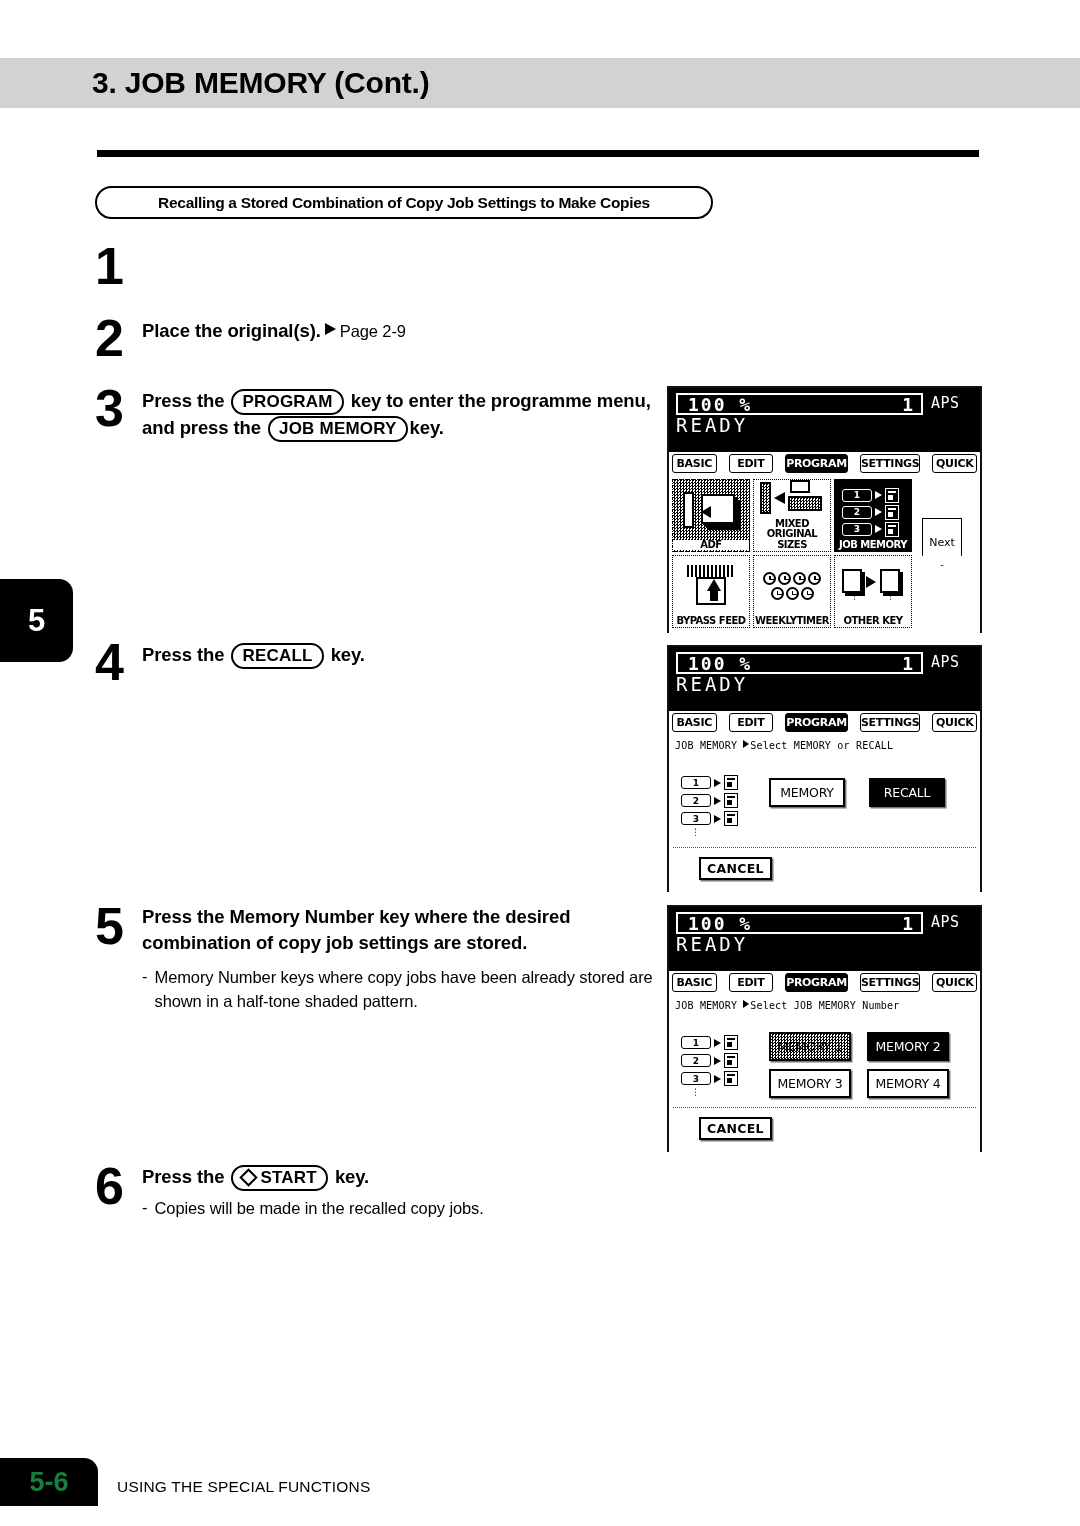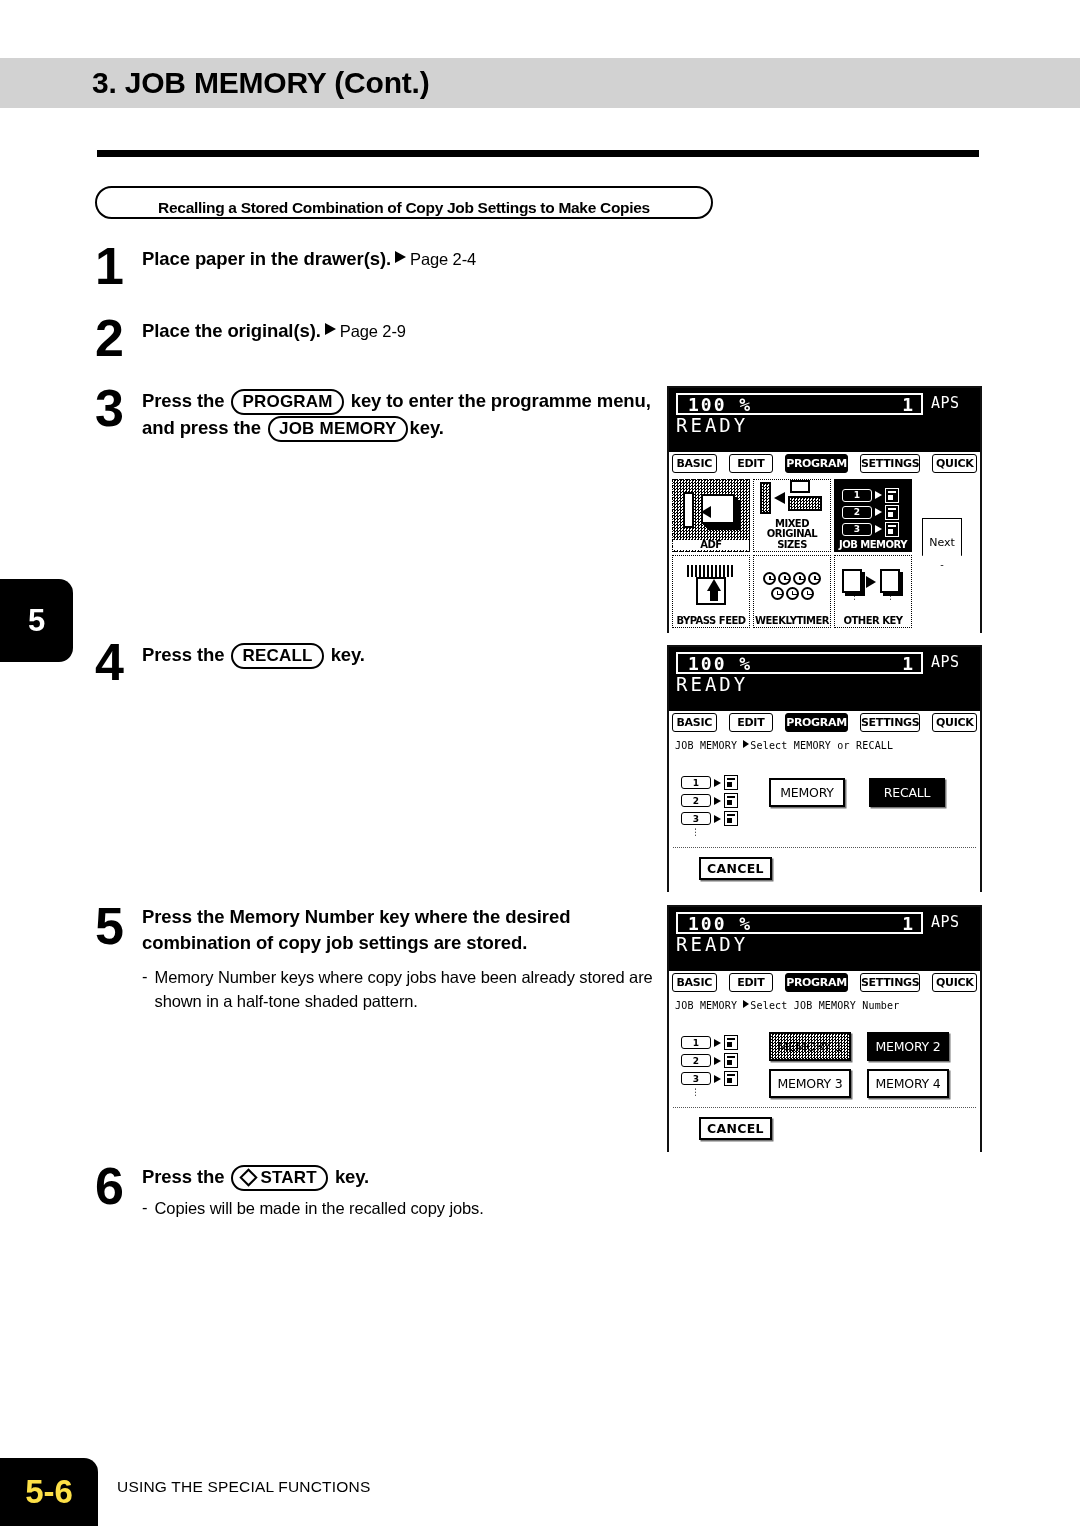--- a/index.html
+++ b/index.html
@@ -26,21 +26,21 @@
 
   .rule-top{
     position:absolute; left:97px; top:150px; width:882px; height:7px;
     background:#000;
   }
 
   
   .section-pill{
     position:absolute; left:95px; top:186px; width:618px; height:33px;
     border:2.5px solid #000; border-radius:17px;
-    display:flex; align-items:flex-end; justify-content:center;
+    display:flex; align-items:center; justify-content:center;
     font-size:15.5px; font-weight:bold; letter-spacing:-0.3px;
   }
 
   
   .step{ position:absolute; }
   .step-num{
     position:absolute; left:0; top:0;
     font-size:52px; font-weight:bold; line-height:52px;
     font-family:"Liberation Sans", sans-serif;
   }
@@ -80,23 +80,23 @@
   
   .chapter-tab{
     position:absolute; left:0; top:579px; width:73px; height:83px;
     background:#000; border-radius:0 14px 14px 0;
     color:#fff; font-size:31px; font-weight:bold;
     display:flex; align-items:center; justify-content:center;
   }
 
   
   .footer-tab{
-    position:absolute; left:0; top:1458px; width:98px; height:68px;
+    position:absolute; left:0; top:1458px; width:98px; height:48px;
     background:#000; border-radius:0 14px 0 0;
-    color:#fde047; font-size:33px; font-weight:bold;
+    color:#15803d; font-size:27px; font-weight:bold;
     display:flex; align-items:center; justify-content:center;
   }
   .footer-text{
     position:absolute; left:117px; top:1478px;
     font-size:15.5px; letter-spacing:0.2px;
   }
 
   
   .lcd{
     position:absolute; width:315px; height:247px;
@@ -321,25 +321,20 @@
 <div class="section-pill">
   <span>Recalling a Stored Combination of Copy Job Settings to Make Copies</span>
 </div>
 
 <div class="chapter-tab">
   <span>5</span>
 </div>
 
 <div class="step" style="left:95px; top:240px; width:560px; height:70px;">
   <div class="step-num">1</div>
-  <div class="step-body">
-    <div class="step-head">
-      <span>Place paper in the drawer(s).</span><span class="arrow-tri"></span><span class="page-ref">Page 2-4</span>
-    </div>
-  </div>
 </div>
 
 <div class="step" style="left:95px; top:312px; width:560px; height:70px;">
   <div class="step-num">2</div>
   <div class="step-body">
     <div class="step-head">
       <span>Place the original(s).</span><span class="arrow-tri"></span><span class="page-ref">Page 2-9</span>
     </div>
   </div>
 </div>

